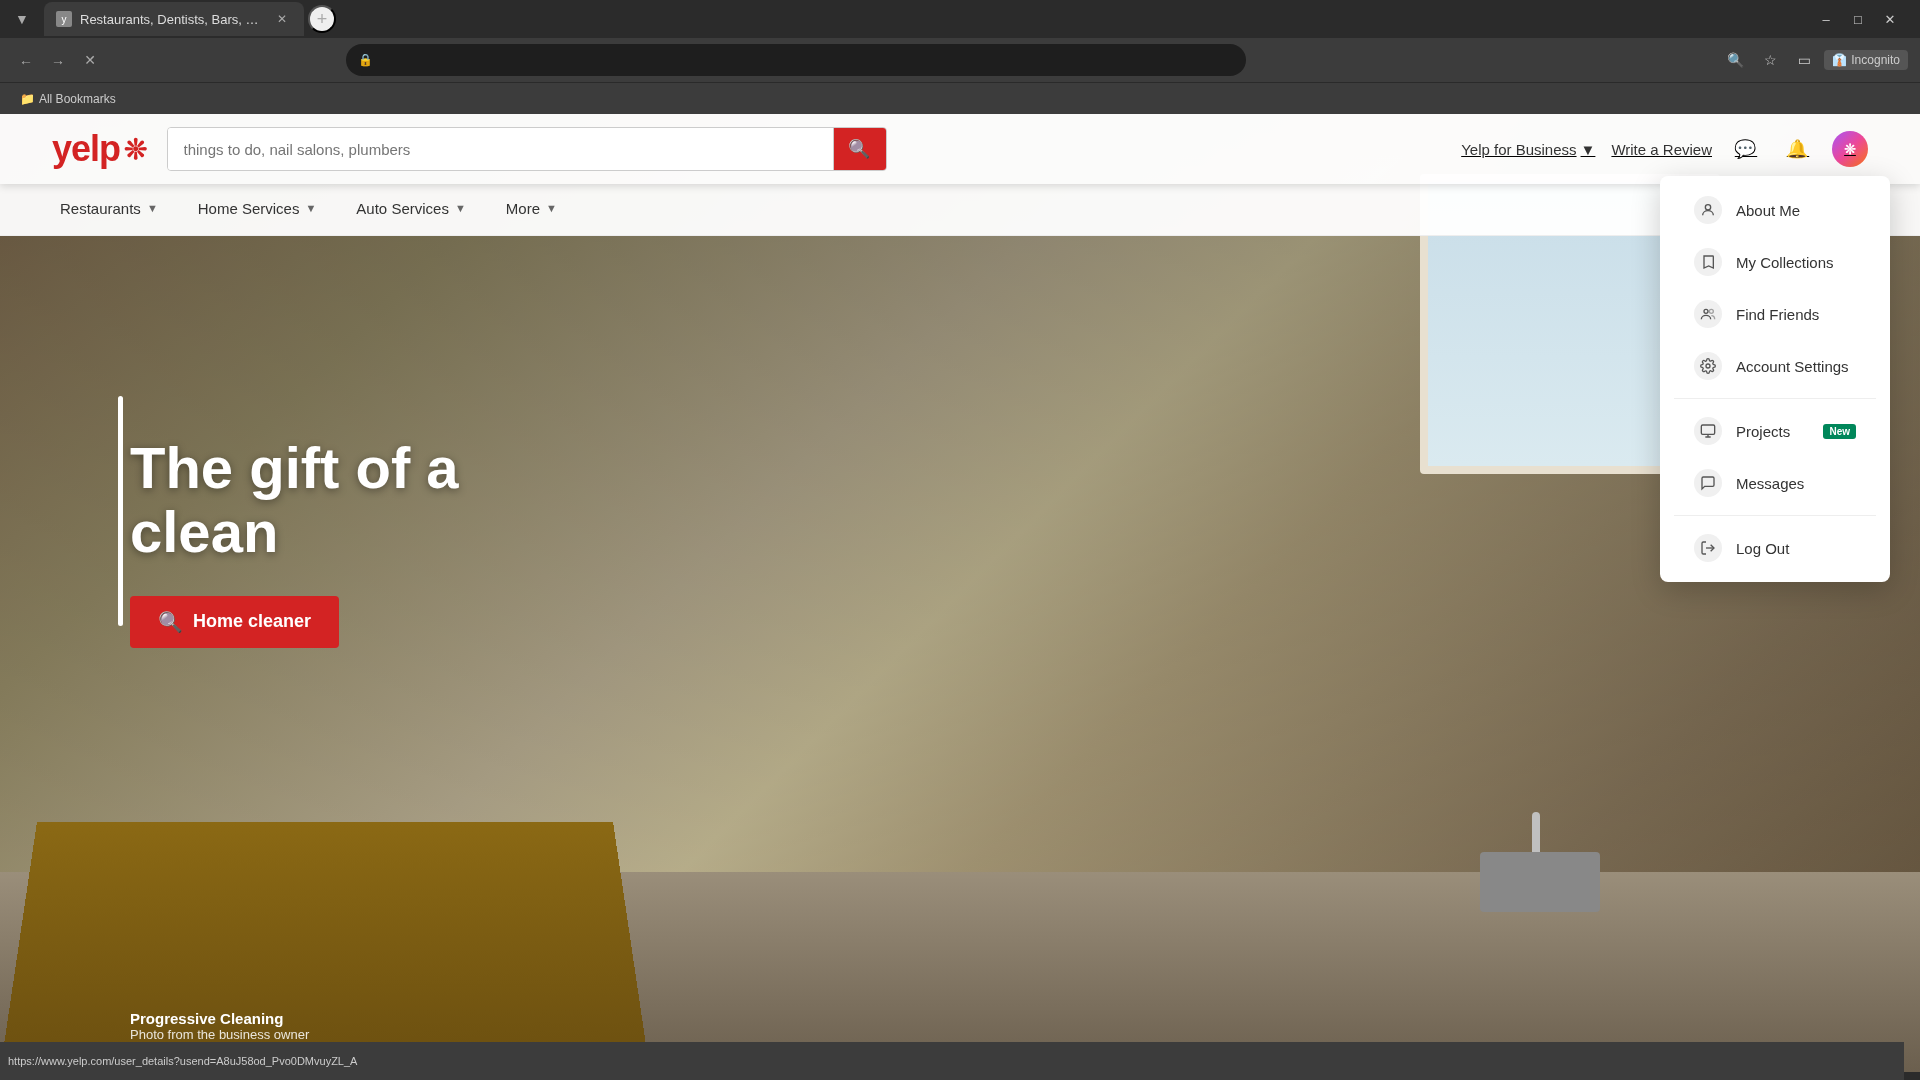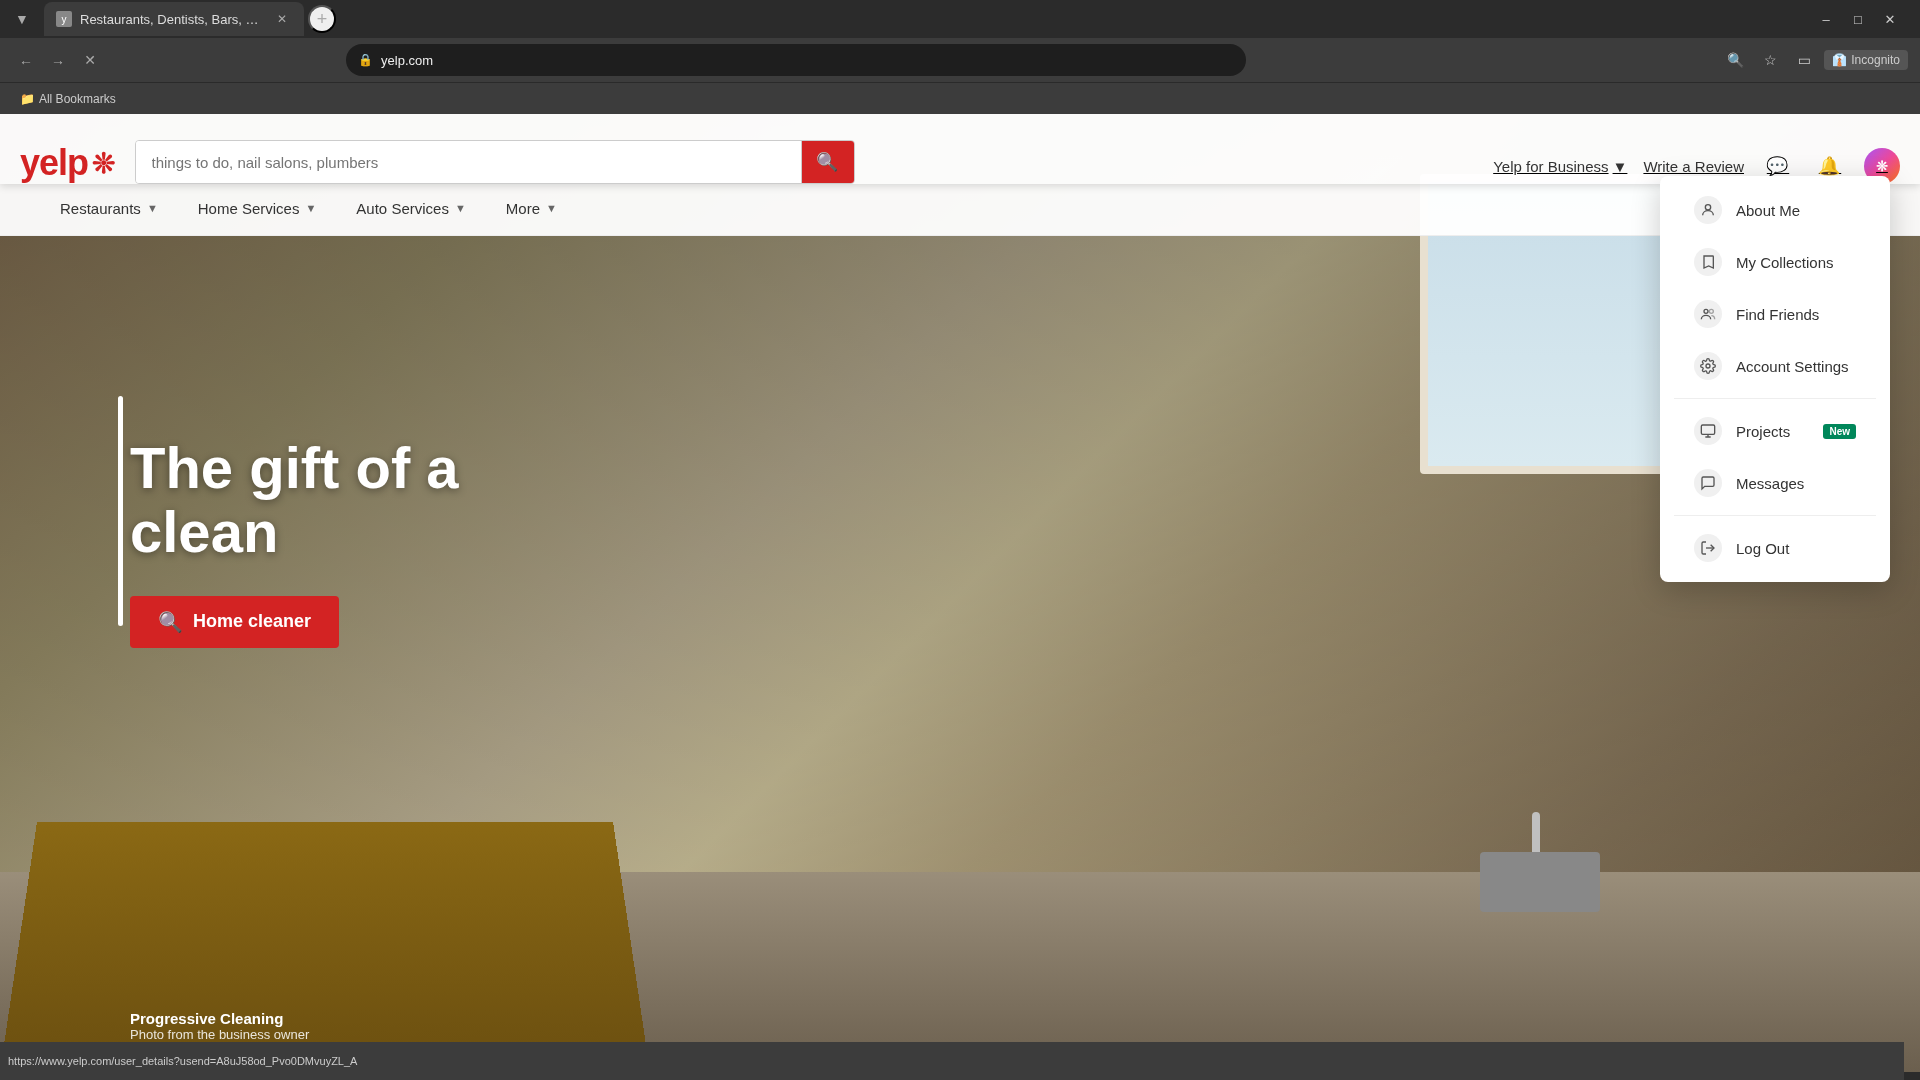--- a/index.html
+++ b/index.html
@@ -207,24 +207,24 @@
       background: linear-gradient(180deg, #8B6914 0%, #6B4F10 100%);
       transform: perspective(800px) rotateX(20deg);
       transform-origin: bottom;
     }
 
     
     .yelp-header {
       position: relative;
       z-index: 50;
       background: rgba(255,255,255,0.97);
-      padding: 0 20px;
+      padding: 0 52px;
       height: 70px;
       display: flex;
-      align-items: flex-end;
+      align-items: center;
       gap: 20px;
       box-shadow: 0 2px 8px rgba(0,0,0,0.15);
     }
     .yelp-logo {
       font-size: 36px;
       font-weight: 900;
       color: #d32323;
       letter-spacing: -1px;
       display: flex;
       align-items: center;
@@ -493,21 +493,20 @@
   </div>
 
   <div class="address-bar-row">
     <div class="nav-buttons">
       <button class="browser-btn">←</button>
       <button class="browser-btn">→</button>
       <button class="browser-btn">✕</button>
     </div>
     <div class="address-bar">
       <span class="lock-icon">🔒</span>
-      <span class="address-text">yelp.com</span>
     </div>
     <div class="toolbar-icons">
       <button class="toolbar-icon-btn">🔍</button>
       <button class="toolbar-icon-btn">☆</button>
       <button class="toolbar-icon-btn">▭</button>
       <div class="incognito-badge">
         <span>👔</span>
         <span>Incognito</span>
       </div>
     </div>

